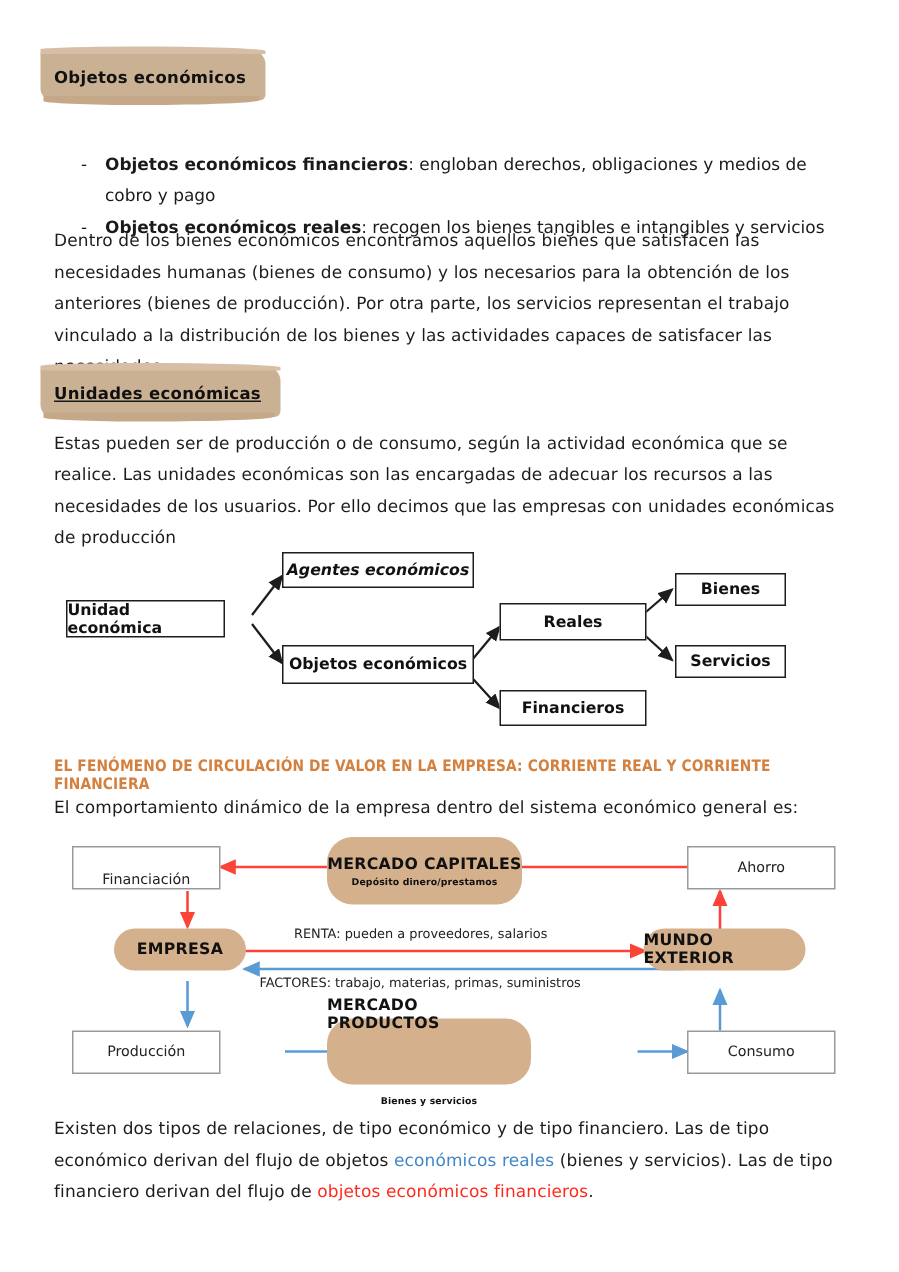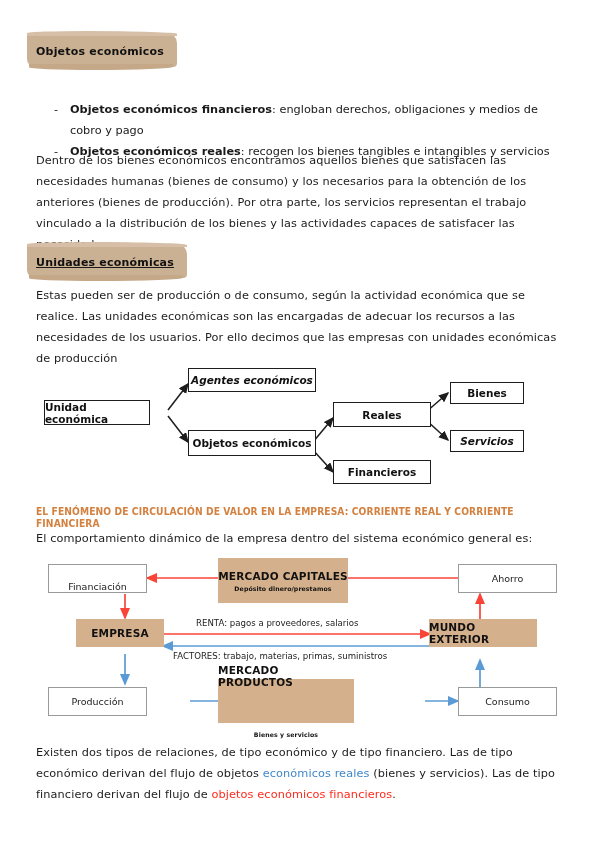--- a/index.html
+++ b/index.html
@@ -87,21 +87,21 @@
   .flow svg{position:absolute;left:0;top:0;overflow:visible;}
   .fbox{
     position:absolute;box-sizing:border-box;
     display:flex;flex-direction:column;align-items:center;justify-content:center;
   }
   .fbox.plain{
     border:1.3px solid #9a9a9a;background:#fff;
     font-size:9.5px;color:#222;
   }
   .fbox.tan{
-    background:#d4b08c;border-radius:0;
+    background:#d4b08c;border-radius:17px;
   }
   .fbox.tan .t1{font-size:10.5px;font-weight:bold;color:#111;letter-spacing:.2px;}
   .fbox.tan .t2{font-size:6.2px;font-weight:bold;color:#111;margin-top:3px;letter-spacing:.1px;}
   .flabel{
     position:absolute;font-size:8.6px;color:#222;white-space:nowrap;
   }
 
   .c-blue{color:#3f87c9;}
   .c-red{color:#ff2a1c;}
 </style>
@@ -174,21 +174,21 @@
     </div>
     <div class="tbox" style="left:303px;top:42px;width:98px;height:25px;">
       <span>Reales</span>
     </div>
     <div class="tbox" style="left:303px;top:100px;width:98px;height:24px;">
       <span>Financieros</span>
     </div>
     <div class="tbox" style="left:420px;top:22px;width:74px;height:22px;">
       <span>Bienes</span>
     </div>
-    <div class="tbox" style="left:420px;top:70px;width:74px;height:22px;font-style:italic;">
+    <div class="tbox" style="left:420px;top:70px;width:74px;height:22px;">
       <span>Servicios</span>
     </div>
   </div>
 
   <div class="blk" style="top:528px;">
     <p class="body">El comportamiento dinámico de la empresa dentro del sistema económico general es:</p>
   </div>
 
   <div class="blk" style="top:505px;">
     <div class="orange-title">EL FENÓMENO DE CIRCULACIÓN DE VALOR EN LA EMPRESA: CORRIENTE REAL Y CORRIENTE FINANCIERA</div>
@@ -236,21 +236,21 @@
     </div>
 
     <div class="fbox tan" style="left:46px;top:63px;width:88px;height:28px;">
       <span class="t1">EMPRESA</span>
     </div>
 
     <div class="fbox tan" style="left:399px;top:63px;width:108px;height:28px;">
       <span class="t1">MUNDO EXTERIOR</span>
     </div>
 
-    <div class="flabel" style="left:166px;top:62px;">RENTA: pagos a proveedores, salarios</div>
+    <div class="flabel" style="left:166px;top:62px;">RENTA: pueden a proveedores, salarios</div>
     <div class="flabel" style="left:143px;top:95px;">FACTORES: trabajo, materias, primas, suministros</div>
 
     <div class="fbox plain" style="left:18px;top:131px;width:99px;height:29px;">
       <span>Producción</span>
     </div>
 
     <div class="fbox tan" style="left:188px;top:123px;width:136px;height:44px;gap:40px;">
       <span class="t1">MERCADO PRODUCTOS</span>
       <span class="t2">Bienes y servicios</span>
     </div>

